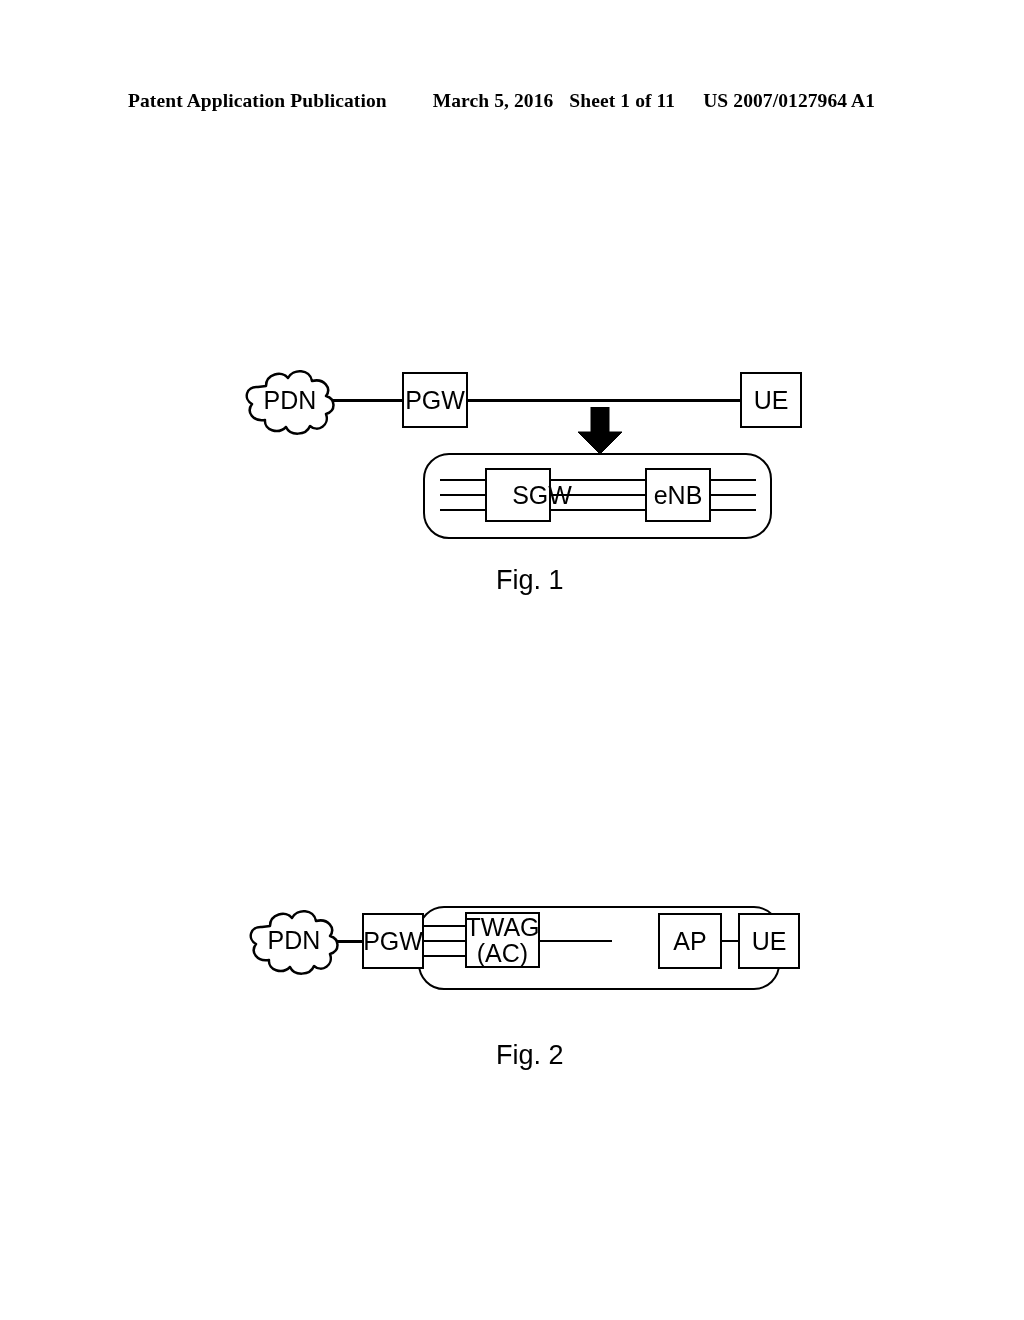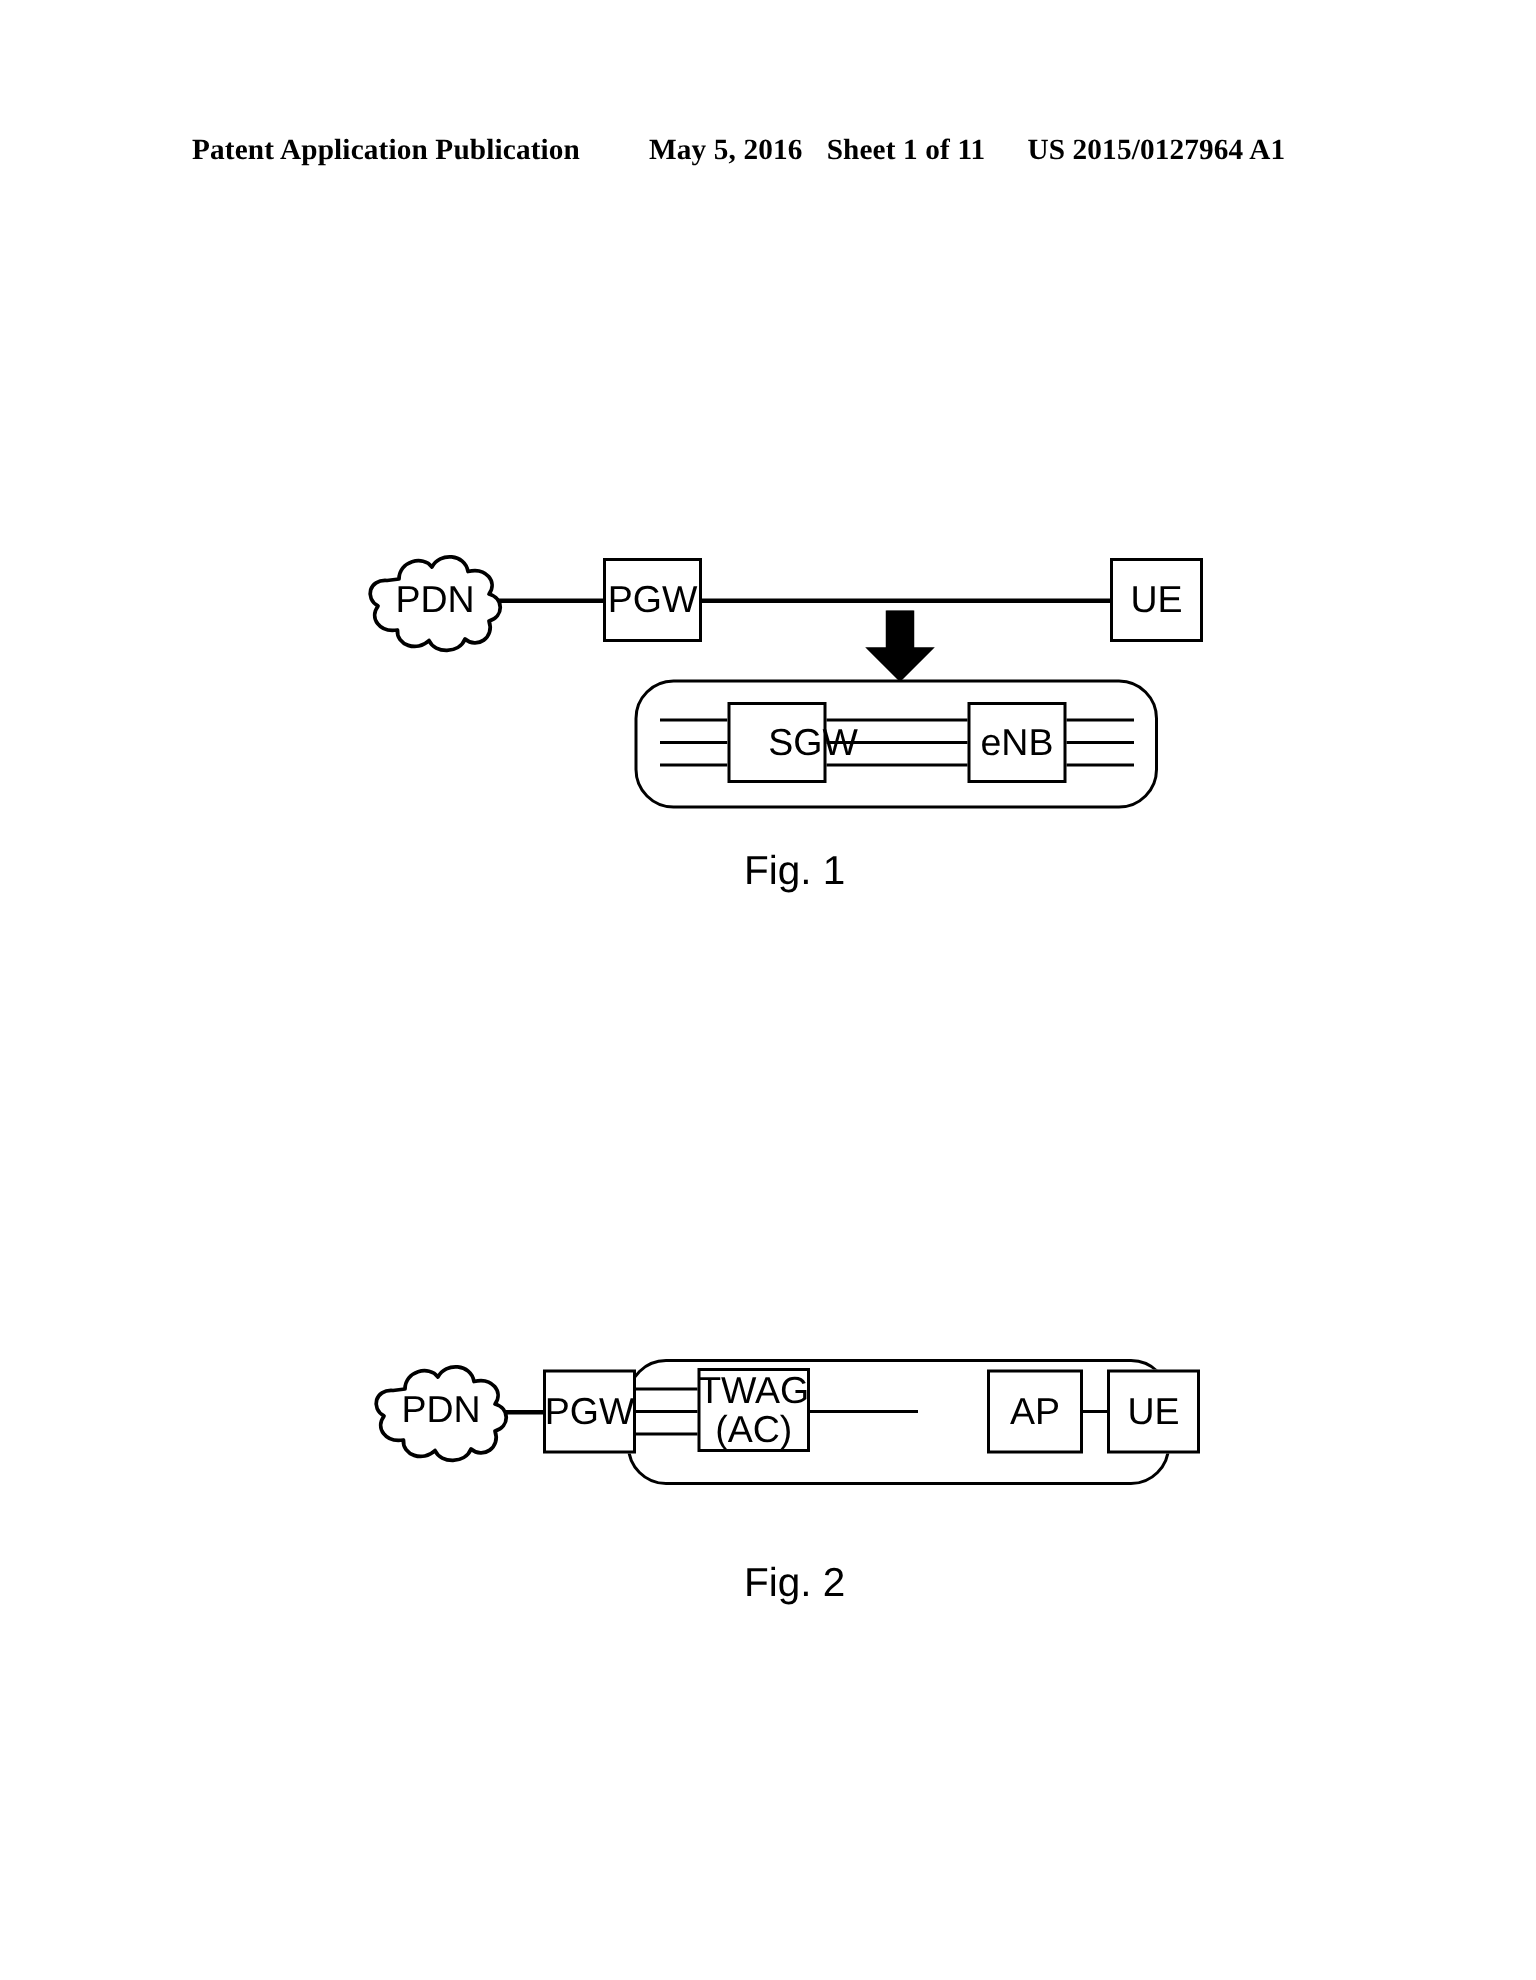--- a/index.html
+++ b/index.html
@@ -109,23 +109,23 @@
     white-space: nowrap;
   }
 </style>
 </head>
 <body>
 
 <div id="page">
 
   <div id="sheet-header">
     <span class="hdr-pub">Patent Application Publication</span>
-    <span class="hdr-date">May 5, 2016</span>
+    <span class="hdr-date">March 5, 2016</span>
     <span class="hdr-sheet">Sheet 1 of 11</span>
-    <span class="hdr-num">US 2015/0127964 A1</span>
+    <span class="hdr-num">US 2007/0127964 A1</span>
   </div>
 
   <div class="fig" id="figure-1" style="left:0px; top:0px; width:1024px; height:1320px;">
 
     <div class="cloud" style="left:236px; top:366px; width:108px; height:70px;">
       <svg width="108" height="70" viewBox="0 0 108 70" xmlns="http://www.w3.org/2000/svg">
         <path d="M 30 20
                  C 30 8, 46 4, 52 12
                  C 57 2, 74 3, 76 15
                  C 88 12, 96 22, 90 30

